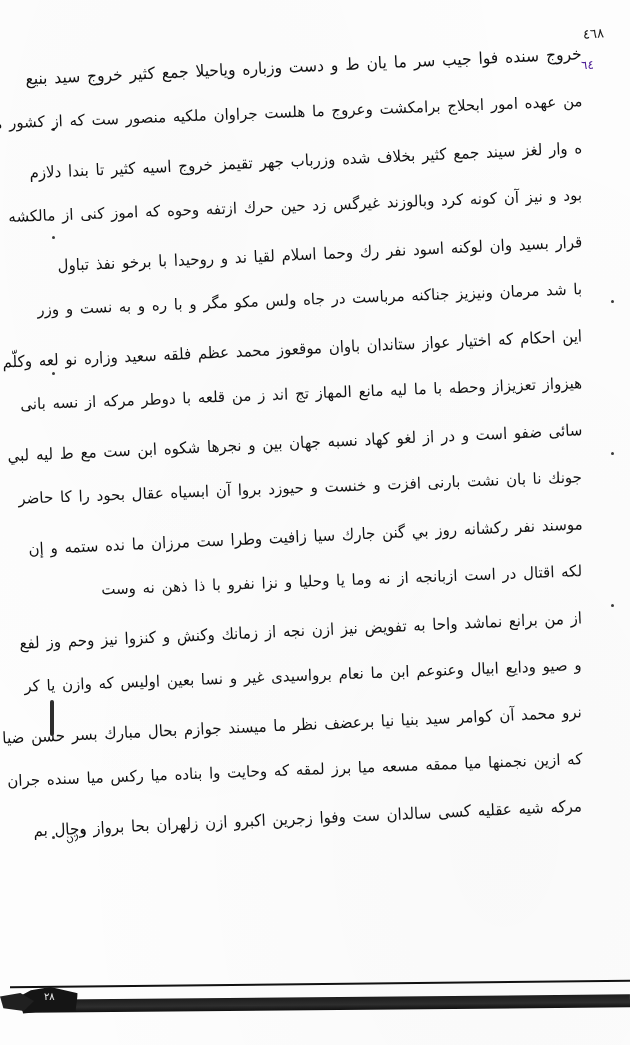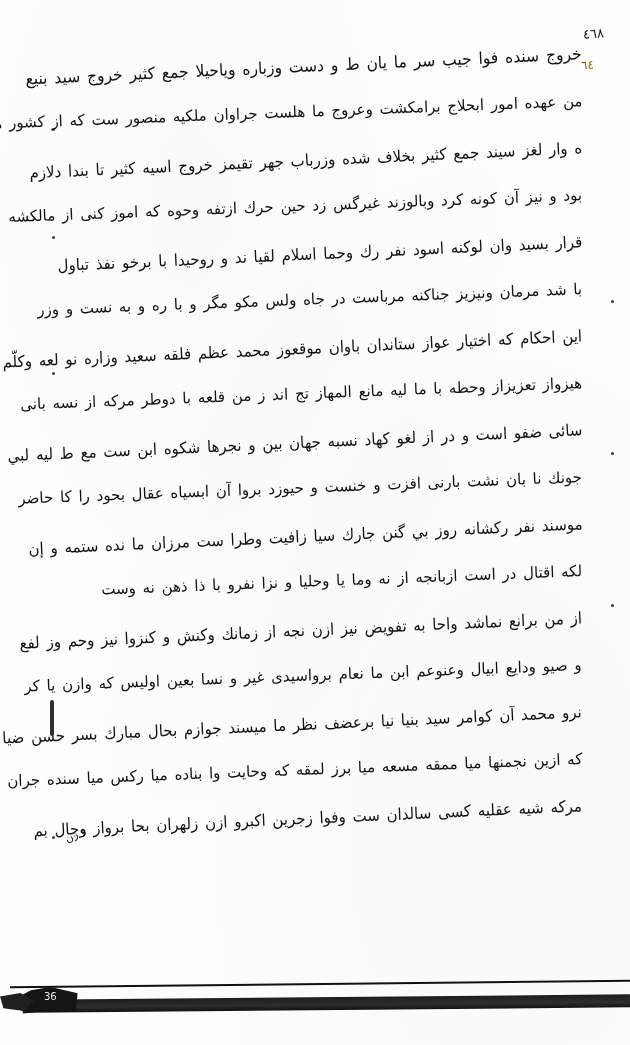--- a/index.html
+++ b/index.html
@@ -37,21 +37,21 @@
     color: #1a1a1a;
     font-family: "DejaVu Sans", sans-serif;
     transform: rotate(-4deg);
     letter-spacing: 0.5px;
   }
   .folio-sub {
     position: absolute;
     top: 58px;
     right: 36px;
     font-size: 12px;
-    color: #a16207;
+    color: #4c1d95;
     font-family: "DejaVu Sans", sans-serif;
   }
 
   
   .edge-mark {
     position: absolute;
     left: 52px;
     width: 3px;
     height: 3px;
     background: #3a3a3a;
@@ -211,16 +211,16 @@
       <span class="ink">مركه شيه عقليه كسى سالدان ست وفوا زجرين اكبرو ازن زلهران بحا برواز وجال بم</span>
       <span class="overrun" style="bottom:2px;">و زن</span>
     </div>
   </div>
 
   <div class="bottom-band">
     <div class="band-line"></div>
     <div class="band-fill"></div>
     <div class="band-blob"></div>
     <div class="band-blob2"></div>
-    <div class="band-caption">36</div>
+    <div class="band-caption">٢٨</div>
   </div>
 
 </div>
 
 </body></html>

